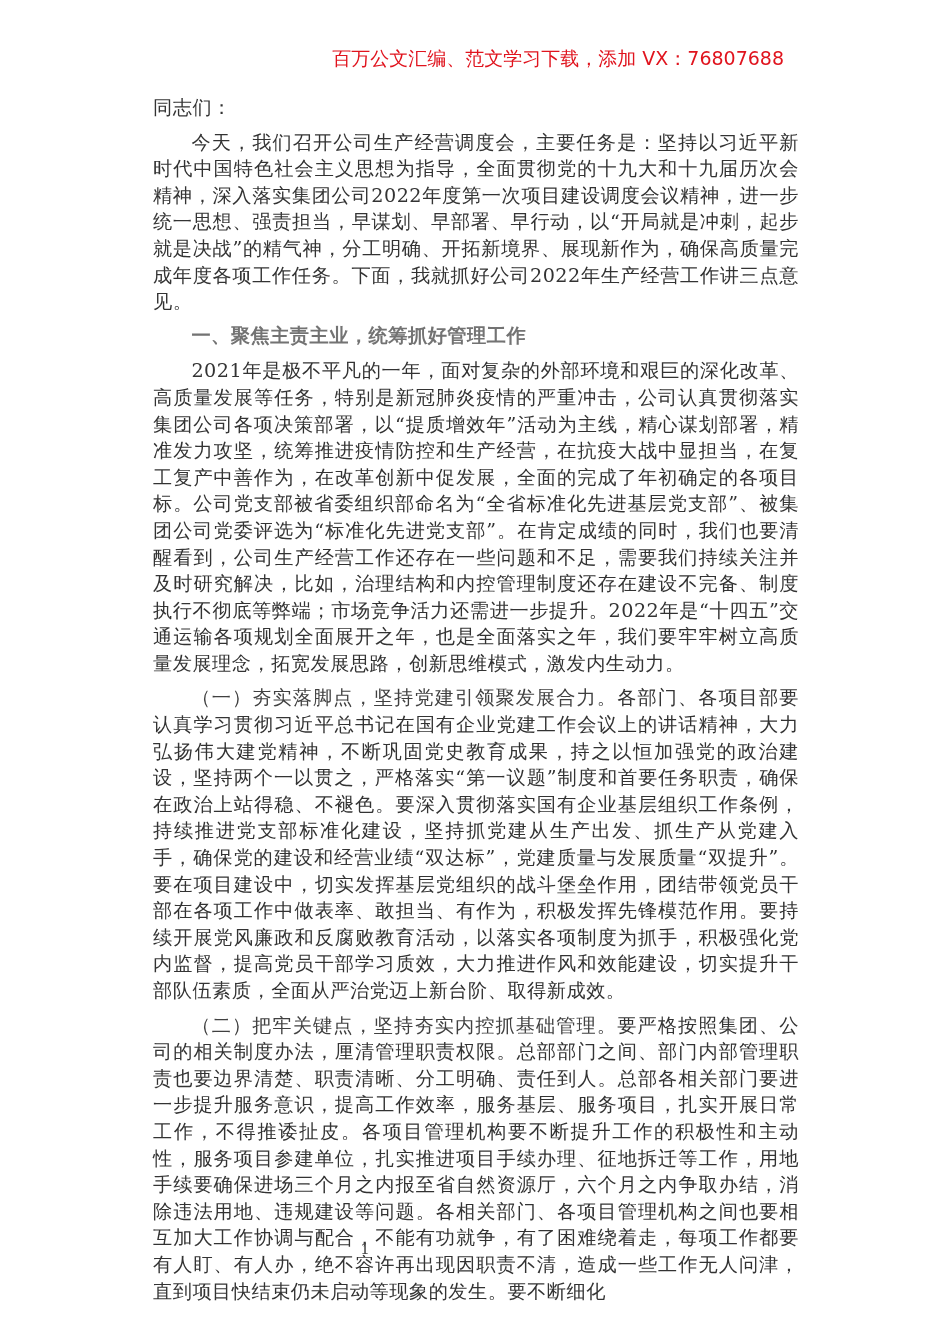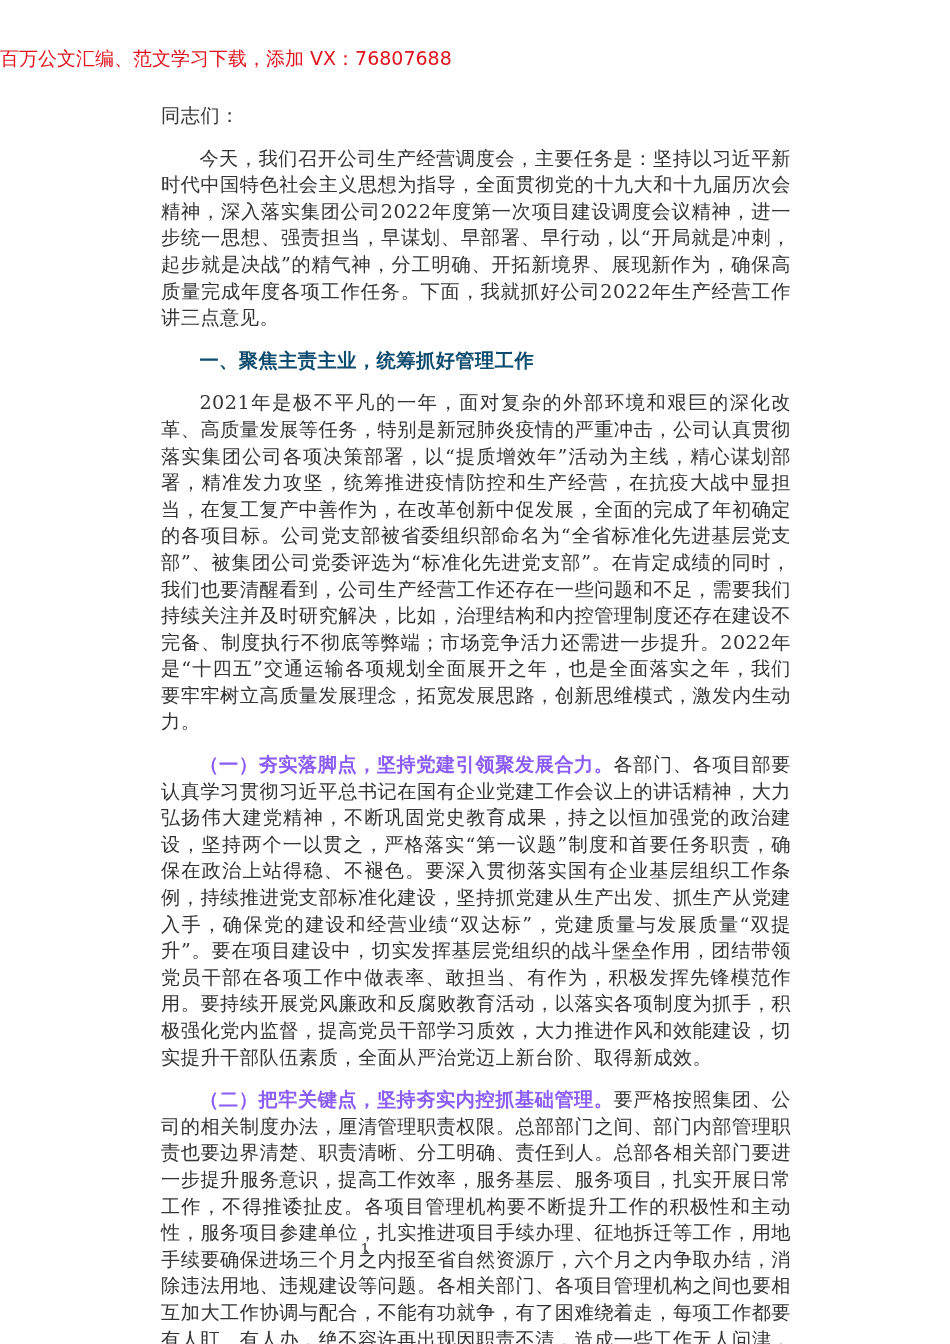--- a/index.html
+++ b/index.html
@@ -1,32 +1,32 @@
 <!DOCTYPE html>
 <html><head>
   <meta charset="utf-8">
   <style>
     html, body { margin: 0; padding: 0; background: #ffffff; }
     body { width: 950px; height: 1344px; position: relative; overflow: hidden; }
     .page { position: absolute; left: 0; top: 0; width: 950px; height: 1344px; background: #fff; }
     .banner {
-      position: absolute; left: 0; top: 44px; width: 784px; text-align: left;
+      position: absolute; left: 0; top: 44px; width: 784px; text-align: right;
       color: #e0141e; font-family: "DejaVu Sans", "Liberation Sans", sans-serif;
       font-size: 19px; line-height: 28px; letter-spacing: 0px;
     }
     .body-text {
       position: absolute; left: 145px; top: 87px; width: 662px;
       font-family: "DejaVu Serif", "Liberation Serif", serif;
       font-size: 19.2px; line-height: 26.6px; color: #333333;
       text-align: justify; letter-spacing: 0.5px;
     }
-    .body-text p { margin: 16px; }
+    .body-text p { margin: 8px; }
     .indent { text-indent: 2em; }
-    .heading { font-weight: bold; color: #0c4a6e; font-family: Liberation Sans, sans-serif; }
-    .lead { font-weight: bold; color: #8b5cf6; font-family: "DejaVu Sans", "Liberation Sans", sans-serif; }
+    .heading { font-weight: bold; color: #737373; font-family: Liberation Mono, monospace; }
+    .lead { font-weight: normal; color: #404040; font-family: "DejaVu Sans", "Liberation Sans", sans-serif; }
     .page-num {
       position: absolute; left: 0; width: 730px; top: 1240px; text-align: center;
       font-family: "DejaVu Serif", "Liberation Serif", serif; font-size: 15px; color: #444;
     }
   </style>
 </head>
 <body>
 
 <div class="page">
   <div class="banner">百万公文汇编、范文学习下载，添加 VX：76807688</div>

